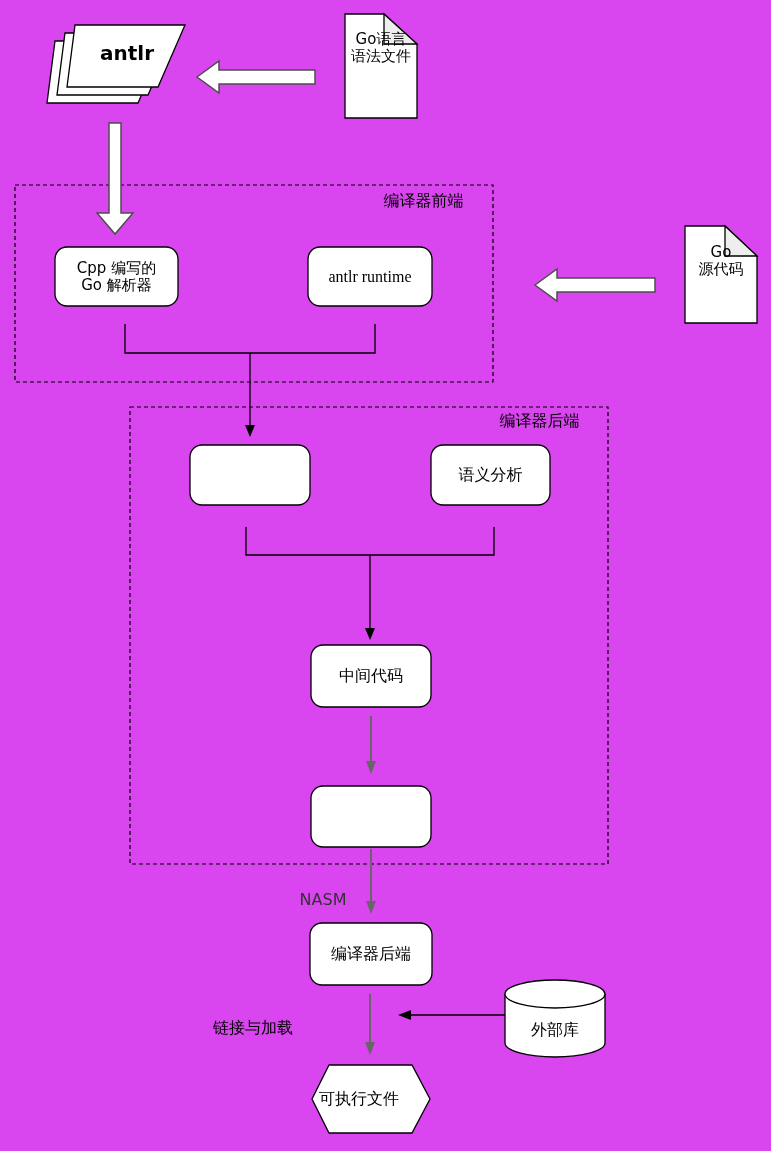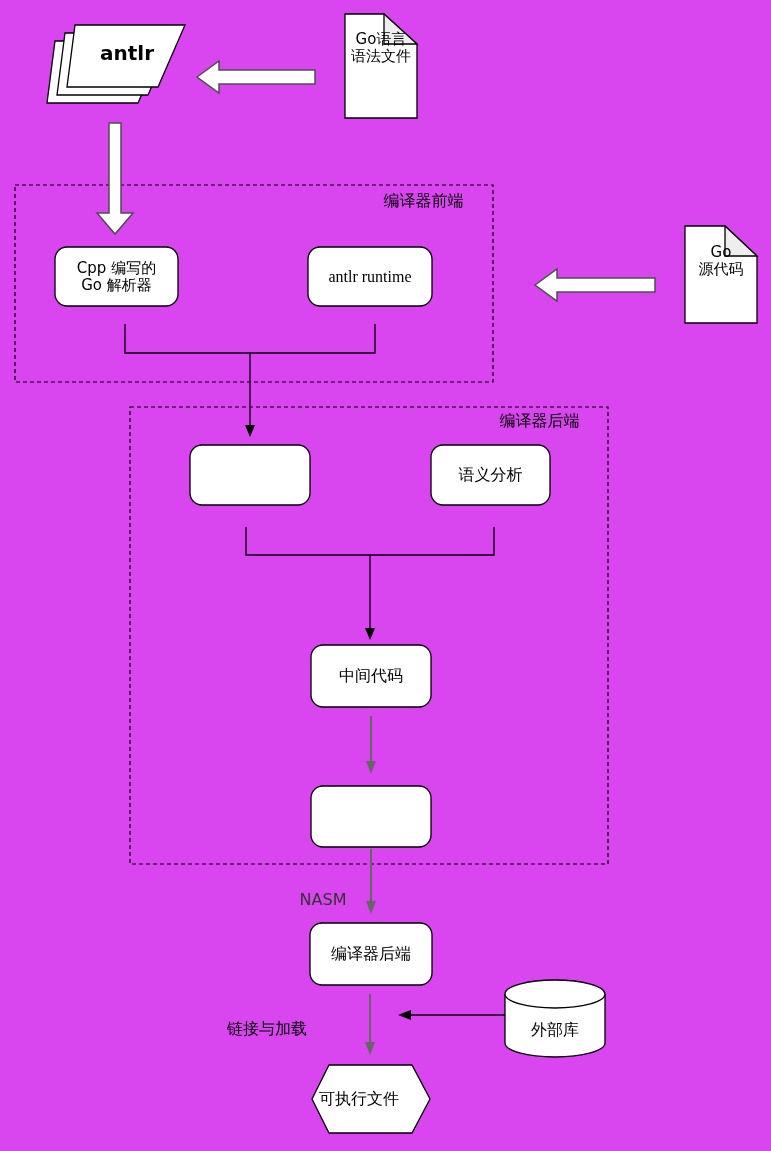--- a/index.html
+++ b/index.html
@@ -141,19 +141,19 @@
 
   <div class="lbl center-box" style="left:431px; top:445px; width:119px; height:60px;">语义分析</div>
 
   <div class="lbl center-box" style="left:311px; top:645px; width:120px; height:62px;">中间代码</div>
 
 
   <div class="lbl gray" style="left:288px; top:891px; width:70px;">NASM</div>
 
   <div class="lbl center-box" style="left:310px; top:923px; width:122px; height:62px;">编译器后端</div>
 
-  <div class="lbl" style="left:227px; top:1020px;">链接与加载</div>
+  <div class="lbl" style="left:213px; top:1020px;font-family:Liberation Mono, monospace;">链接与加载</div>
 
   <div class="lbl center-box" style="left:505px; top:1014px; width:100px; height:32px;">外部库</div>
 
   <div class="lbl center-box" style="left:300px; top:1065px; width:118px; height:68px;">可执行文件</div>
 
 </div>
 
 </body></html>

